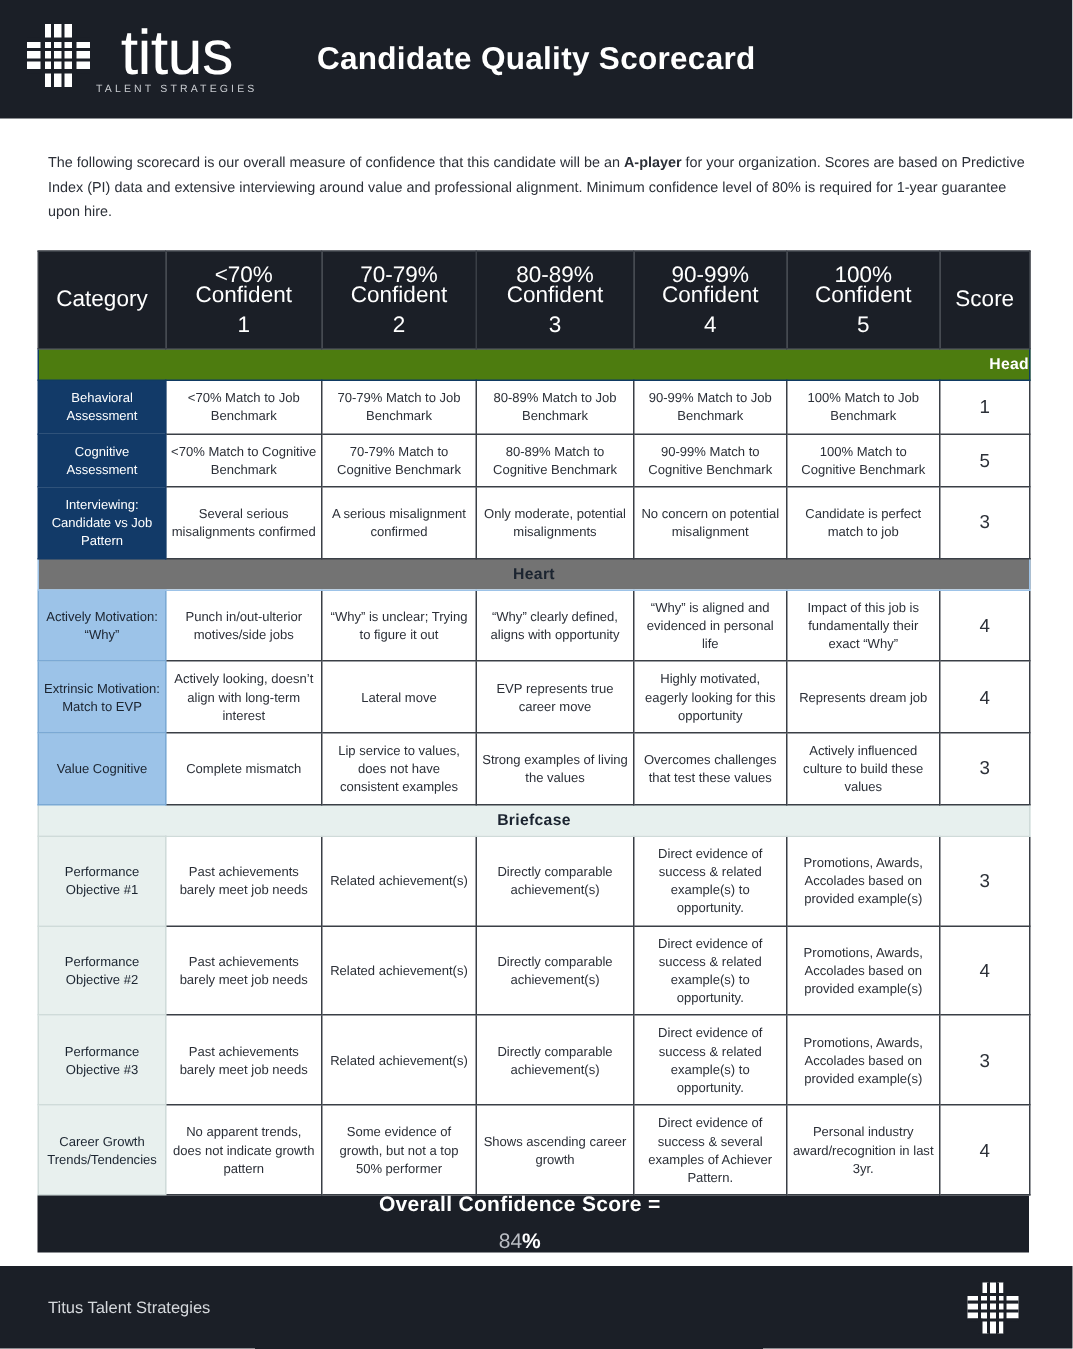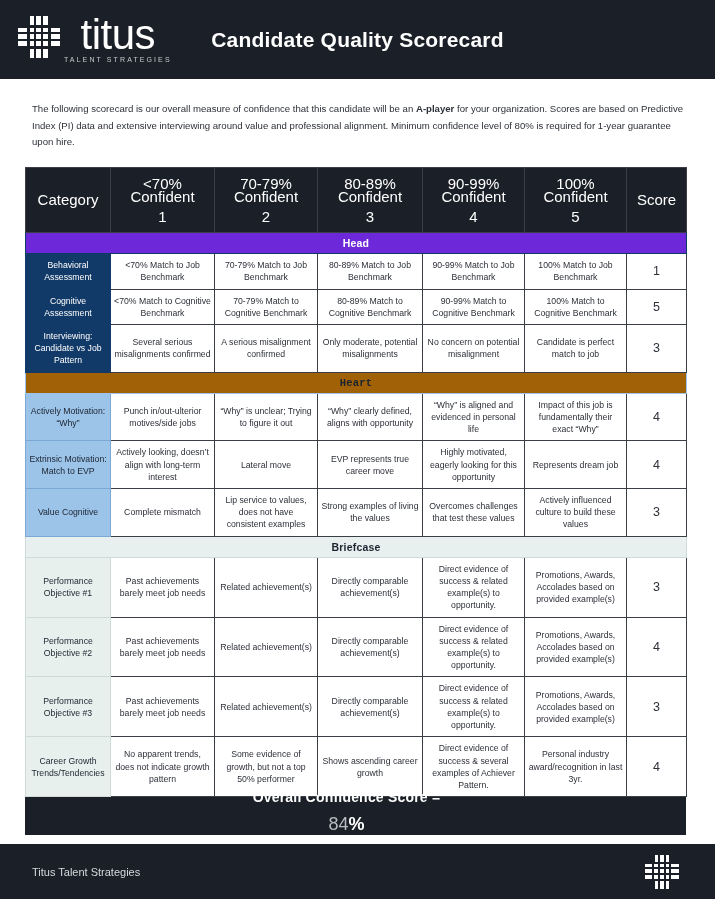--- a/index.html
+++ b/index.html
@@ -87,22 +87,22 @@
     border-color: #1b1f27;
   }
   thead th .lvl-num { display: block; margin-top: 6px; }
 
   .section-band td {
     font-weight: bold;
     font-size: 10.5px;
     padding: 4px 0;
     letter-spacing: 0.2px;
   }
-  .band-head  td { background: #6d28d9; color: #ffffff; border-color: #0f3a63; }
-  .band-heart td { background: #a16207; color: #1b2430; border-color: #9dc3e8; font-family: Liberation Mono, monospace; }
+  .band-head  td { background: #4d7c0f; color: #ffffff; border-color: #0f3a63; text-align: right; }
+  .band-heart td { background: #737373; color: #1b2430; border-color: #9dc3e8; }
   .band-brief td { background: #e7f0ee; color: #1b2430; border-color: #cfdbd9; }
 
   tbody td {
     background: #ffffff;
     color: #2c3038;
     font-size: 8.7px;
     line-height: 12.2px;
     padding: 5px 3px;
     border-color: #3f4450;
   }
@@ -135,21 +135,21 @@
     gap: 9px;
     flex-direction: column;
   }
   .total-label {
     color: #ffffff;
     font-size: 14px;
     font-weight: bold;
     letter-spacing: 0.2px;
   }
   .total-value {
-    font-size: 18px;
+    font-size: 14px;
     font-weight: bold;
     color: #ffffff;
   }
   .total-value .num { color: #b9bcc2; font-weight: 400; }
 
   
   .page-footer {
     position: absolute;
     left: 0; bottom: 0;
     width: 715px; height: 55px;

